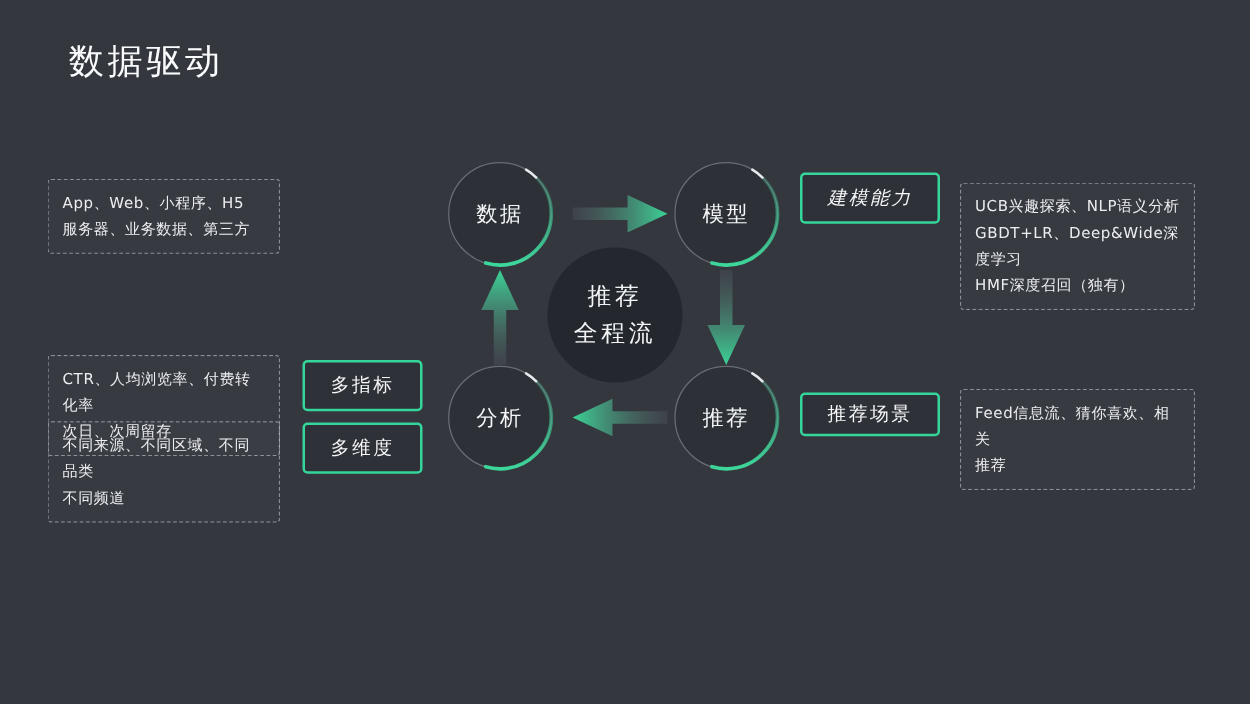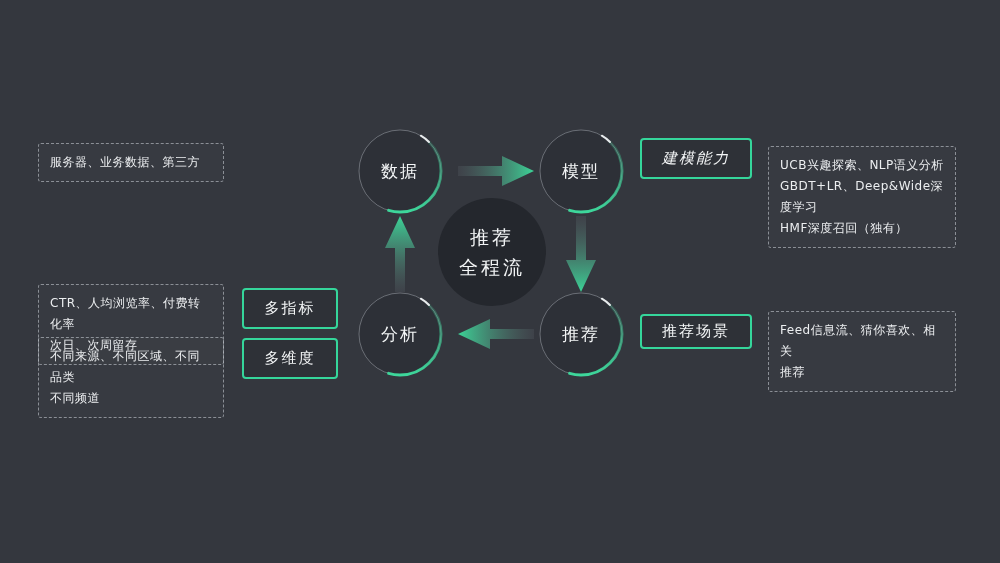--- a/index.html
+++ b/index.html
@@ -93,22 +93,24 @@
     </linearGradient>
     <linearGradient id="arrowU" x1="0" y1="1" x2="0" y2="0">
       <stop offset="0" stop-color="#5d636b" stop-opacity="0.25"></stop>
       <stop offset="1" stop-color="#3bd497"></stop>
     </linearGradient>
   </defs>
 </svg>
 
 <div class="stage">
 
+  <div class="title">数据驱动</div>
 
   <div class="info-box" style="left:38px; top:143px; width:186px;">
+    <div>App、Web、小程序、H5</div>
     <div>服务器、业务数据、第三方</div>
   </div>
 
   <div class="info-box" style="left:38px; top:284px; width:186px;">
     <div>CTR、人均浏览率、付费转化率</div>
     <div>次日、次周留存</div>
   </div>
 
   <div class="info-box" style="left:38px; top:337px; width:186px;">
     <div>不同来源、不同区域、不同品类</div>

